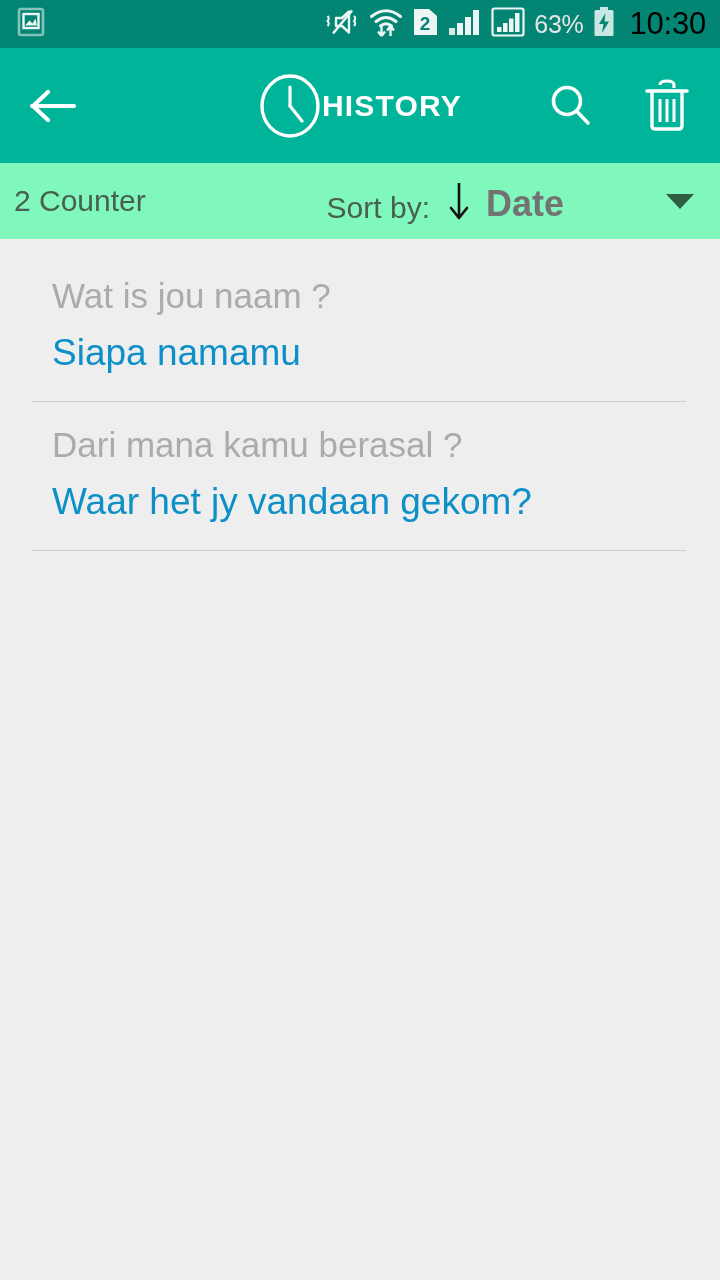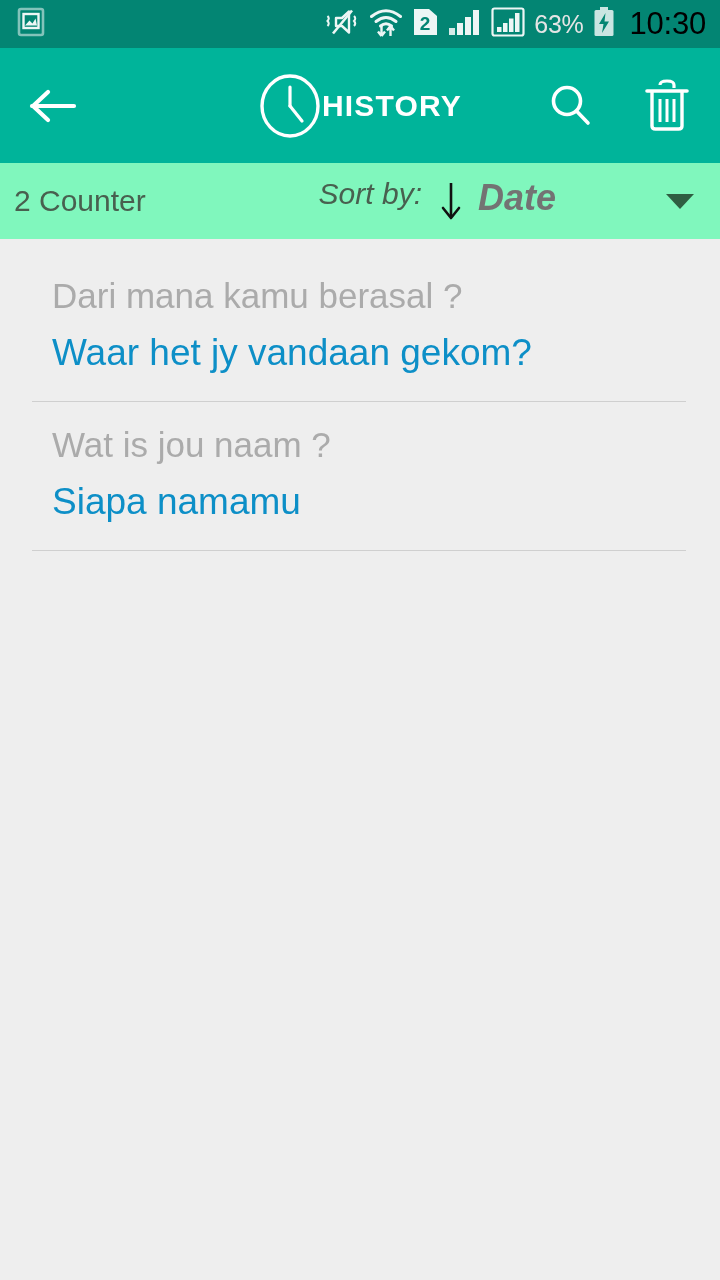--- a/index.html
+++ b/index.html
@@ -106,33 +106,31 @@
   }
 
   
   .sort-bar {
     height: 76px;
     background: #80f7bd;
     display: flex;
     align-items: center;
     padding: 0 24px 0 14px;
     flex: 0 0 auto;
-    gap: 8px;
   }
   .counter-label {
     color: #48604f;
     font-size: 30px;
     font-family: "Liberation Sans", sans-serif;
   }
   .sort-group {
     margin-left: auto;
     display: flex;
-    align-items: flex-start;
-    cursor: pointer;
-    font-style: italic;
+    align-items: flex-end;
+    cursor: pointer;
   }
   .sort-by-label {
     color: #48604f;
     font-size: 30px;
     font-family: "Liberation Sans", sans-serif;
   }
   .sort-dir-arrow {
     margin: 0 14px 0 16px;
     display: flex;
     align-items: center;
@@ -313,26 +311,26 @@
     <div class="dropdown-caret">
       <svg width="32" height="20" viewBox="0 0 32 20">
         <polygon points="2,3 30,3 16,18" fill="#2f5e42"></polygon>
       </svg>
     </div>
   </div>
 
   <div class="history-list">
 
     <div class="history-item">
+      <div class="item-source">Wat is jou naam ?</div>
+      <div class="item-translation">Siapa namamu</div>
+      <div class="item-divider"></div>
+    </div>
+
+    <div class="history-item">
       <div class="item-source">Dari mana kamu berasal ?</div>
       <div class="item-translation">Waar het jy vandaan gekom?</div>
       <div class="item-divider"></div>
     </div>
 
-    <div class="history-item">
-      <div class="item-source">Wat is jou naam ?</div>
-      <div class="item-translation">Siapa namamu</div>
-      <div class="item-divider"></div>
-    </div>
-
   </div>
 
 </div>
 
 </body></html>

